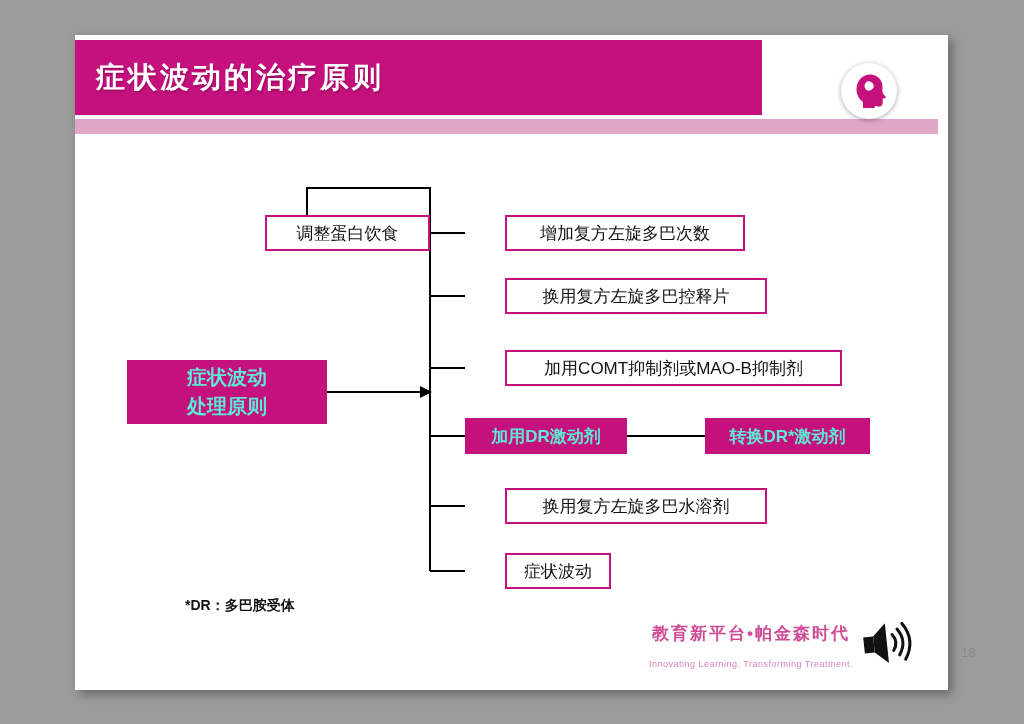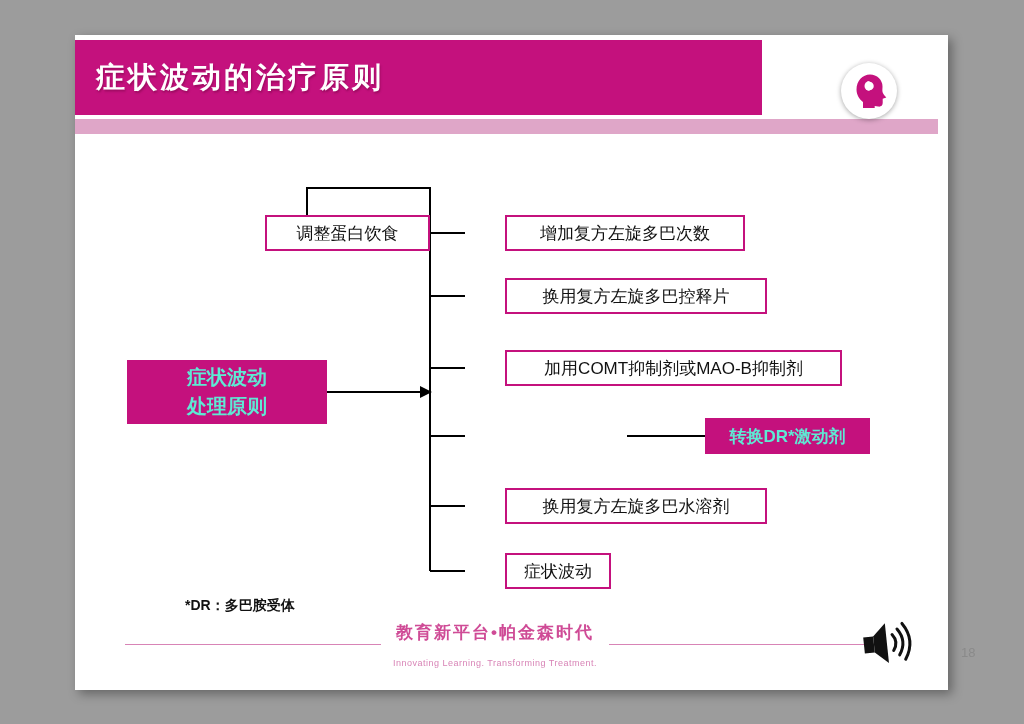--- a/index.html
+++ b/index.html
@@ -63,21 +63,21 @@
     font-size:20px; font-weight:bold; line-height:1.45;
     white-space:pre-line; text-align:center;
   }
   
   .footnote {
     position:absolute; left:110px; top:562px;
     font-size:14px; color:#111; z-index:2;font-weight:bold;
   }
   .footer-logo {
     position:absolute; left:50px; top:586px; width:740px;
-    display:flex; align-items:center; z-index:2;
+    display:flex; align-items:flex-end; z-index:2;flex-direction:column;
   }
   .logo-line { flex:1; height:0; border-top:1px solid #d884b6; }
   .logo-text { padding:0 12px; text-align:center; }
   .logo-cn { color:#cf4b96; font-size:17px; font-weight:bold; letter-spacing:2px; }
   .logo-en { color:#d884b6; font-size:9px; letter-spacing:.5px; margin-top:14px; }
   .citation {
     position:absolute; left:35px; top:627px;
     font-size:12.5px; color:#111; z-index:2;
   }
   .page-number {
@@ -127,20 +127,21 @@
 处理原则</div>
 
   <div class="box outline" style="left:150px;top:180px;width:165px">调整蛋白饮食</div>
 
   <div class="box outline" style="left:390px;top:243px;width:262px">换用复方左旋多巴控释片</div>
 
   <div class="box outline" style="left:390px;top:180px;width:240px">增加复方左旋多巴次数</div>
 
   <div class="box outline" style="left:390px;top:315px;width:337px">加用COMT抑制剂或MAO-B抑制剂</div>
 
+  <div class="box filled" style="left:390px;top:383px;width:162px">加用DR激动剂</div>
 
   <div class="box filled" style="left:630px;top:383px;width:165px">转换DR*激动剂</div>
 
   <div class="box outline" style="left:390px;top:453px;width:262px">换用复方左旋多巴水溶剂</div>
 
   <div class="box outline" style="left:390px;top:518px;width:106px">症状波动</div>
 
   <div class="footnote">*DR：多巴胺受体</div>
 
   <div class="footer-logo">

